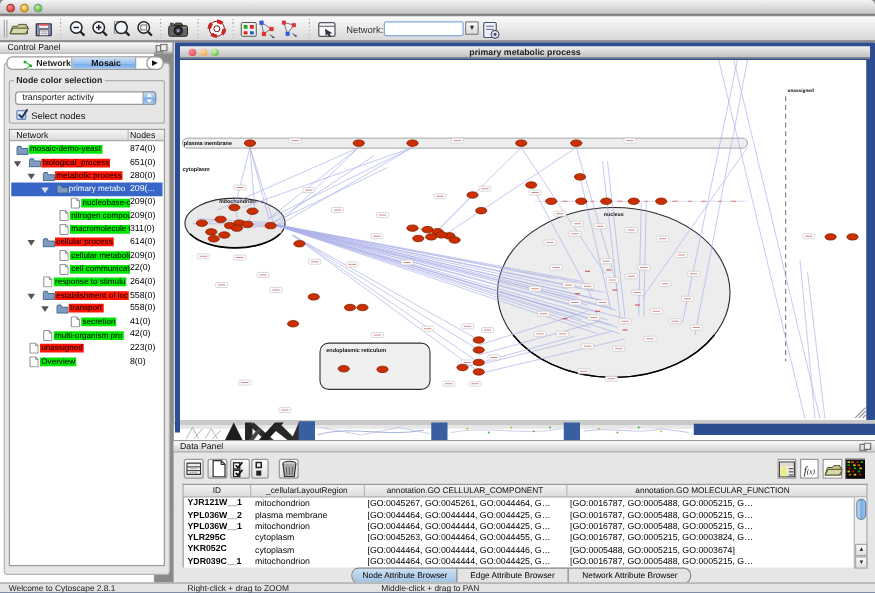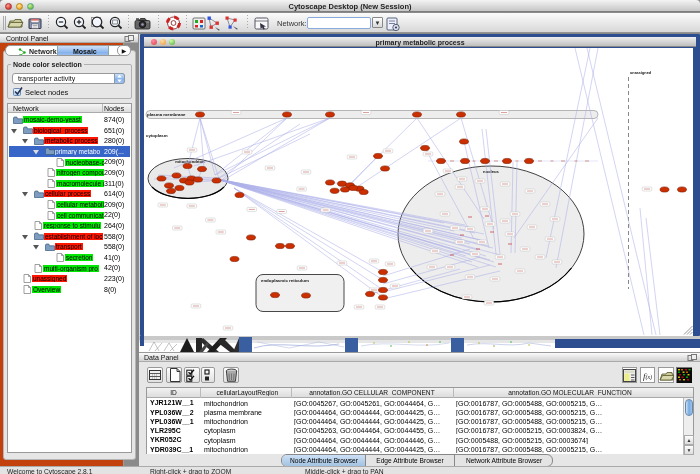--- a/index.html
+++ b/index.html
@@ -3,21 +3,20 @@
 *{margin:0;padding:0;box-sizing:border-box;}
 html,body{width:700px;height:474px;overflow:hidden;}
 body{font-family:"Liberation Sans",sans-serif;position:relative;background:#8a8a8a;}
 .abs{position:absolute;}
 </style></head><body>
 
 <div class="abs" style="left:0;top:0;width:700px;height:12px;background:linear-gradient(#f4f4f4,#c6c6c6);border-bottom:1px solid #7e7e7e;border-radius:4px 4px 0 0;">
  <div class="abs" style="left:5px;top:2.5px;width:7px;height:7px;border-radius:50%;background:radial-gradient(circle at 35% 30%,#f9a49c,#e4473c 60%,#b3271e);border:0.5px solid #a33;"></div>
  <div class="abs" style="left:16px;top:2.5px;width:7px;height:7px;border-radius:50%;background:radial-gradient(circle at 35% 30%,#ffe9a8,#f6b544 60%,#c8871c);border:0.5px solid #b8860b;"></div>
  <div class="abs" style="left:27px;top:2.5px;width:7px;height:7px;border-radius:50%;background:radial-gradient(circle at 35% 30%,#cdf0a8,#7ec542 60%,#4d8e1d);border:0.5px solid #5a8;"></div>
- <div class="abs" style="left:0;top:2.2px;width:700px;text-align:center;font-size:7.5px;font-weight:bold;color:#222;">Cytoscape Desktop (New Session)</div>
 </div>
 <div class="abs" style="left:0;top:13px;width:700px;height:20px;background:linear-gradient(#fbfbfb,#d8d8d8);border-bottom:1px solid #949494;">
     <div class="abs" style="left:3px;top:3px;width:1px;height:14px;background:#aaa;"></div>
     <div class="abs" style="left:5px;top:3px;width:1px;height:14px;background:#aaa;"></div>
     <div class="abs" style="left:48px;top:2px;width:1px;height:15px;background:repeating-linear-gradient(#aaa 0 1px,transparent 1px 3px);"></div>
     <div class="abs" style="left:128px;top:2px;width:1px;height:15px;background:repeating-linear-gradient(#aaa 0 1px,transparent 1px 3px);"></div>
     <div class="abs" style="left:158px;top:2px;width:1px;height:15px;background:repeating-linear-gradient(#aaa 0 1px,transparent 1px 3px);"></div>
     <div class="abs" style="left:186px;top:2px;width:1px;height:15px;background:repeating-linear-gradient(#aaa 0 1px,transparent 1px 3px);"></div>
     <div class="abs" style="left:247px;top:2px;width:1px;height:15px;background:repeating-linear-gradient(#aaa 0 1px,transparent 1px 3px);"></div>
 <svg class="abs" style="left:6px;top:2px;" width="240" height="17" viewBox="0 0 240 17">
@@ -114,21 +113,21 @@
 <div class="abs" style="left:372px;top:4px;width:11px;height:11px;background:linear-gradient(#fefefe,#d9d9d9);border:1px solid #888;border-radius:1px;font-size:6px;color:#333;text-align:center;line-height:10px;">▼</div>
 <svg class="abs" style="left:385px;top:3px;" width="16" height="16" viewBox="0 0 16 16">
  <rect x="2" y="2" width="10" height="12" rx="1" fill="#eef" stroke="#456" stroke-width="0.9"></rect>
  <line x1="4" y1="5" x2="10" y2="5" stroke="#456" stroke-width="0.7"></line>
       <line x1="4" y1="7.5" x2="10" y2="7.5" stroke="#456" stroke-width="0.7"></line>
  <circle cx="11" cy="11.5" r="3.2" fill="#dde" stroke="#345" stroke-width="0.8"></circle>
       <circle cx="11" cy="11.5" r="1.1" fill="#345"></circle>
 </svg>
 </div>
 
-<div class="abs" style="left:0;top:34px;width:124px;height:432px;background:#c2410c;border-right:1px solid #9a9a9a;">
+<div class="abs" style="left:0;top:34px;width:124px;height:432px;background:#ffffff;border-right:1px solid #9a9a9a;">
  <div class="abs" style="left:0;top:0;width:138px;height:9px;background:linear-gradient(#fafafa,#d2d2d2);border-bottom:1px solid #aaa;">
    <div class="abs" style="left:6px;top:1px;font-size:7px;color:#111;">Control Panel</div>
    <svg class="abs" style="left:124px;top:1px;" width="12" height="8" viewBox="0 0 12 8">
         <rect x="1" y="1.5" width="5" height="5" fill="none" stroke="#777" stroke-width="1"></rect>
         <rect x="4.5" y="0.5" width="5" height="5" fill="#eee" stroke="#777" stroke-width="1"></rect>
       </svg>
  </div>
 
  <div class="abs" style="left:3px;top:16px;width:133px;height:410px;border:1px solid #b5b5b5;border-radius:3px;background:#e6e6e6;"></div>
 

